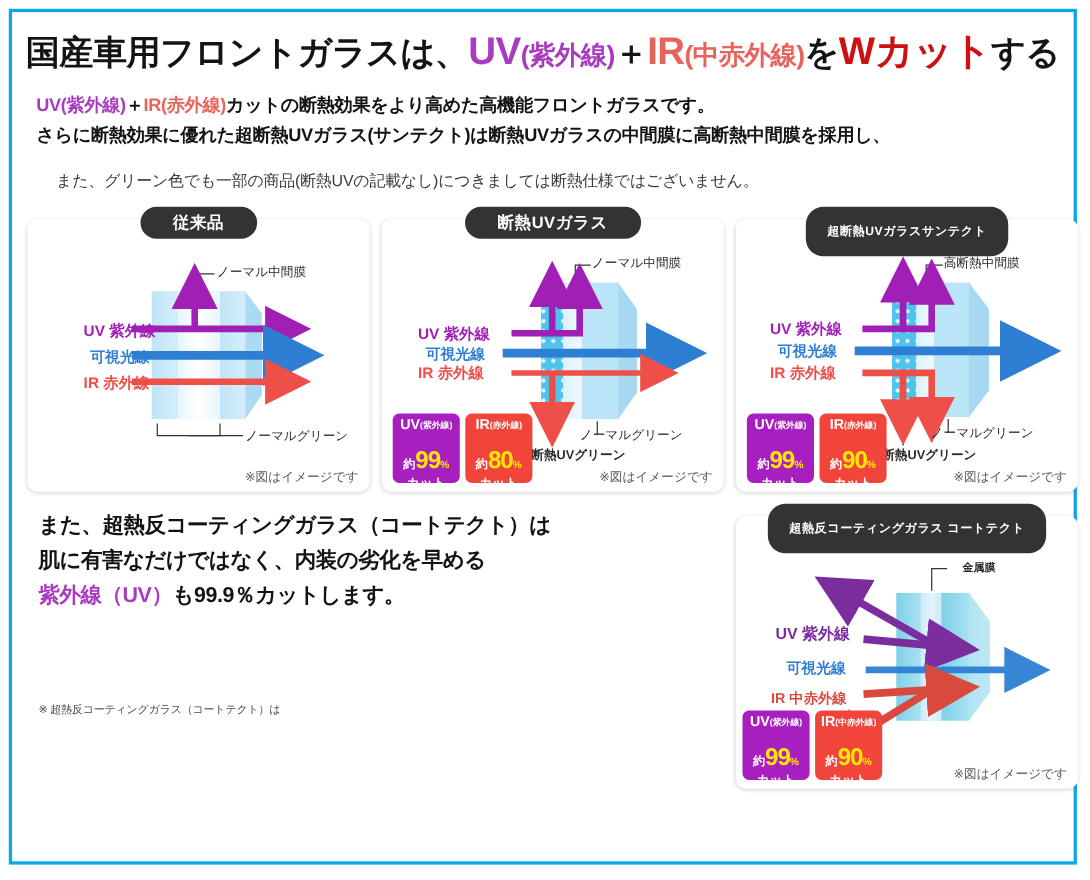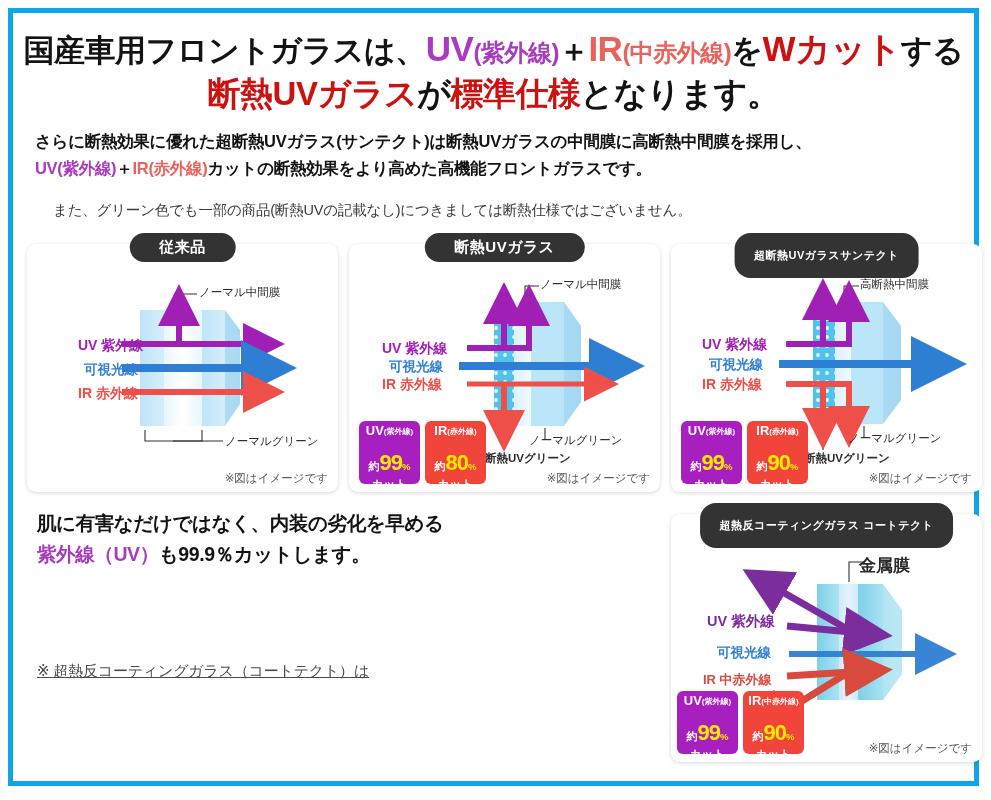--- a/index.html
+++ b/index.html
@@ -5,21 +5,21 @@
   html,body{margin:0;padding:0;}
   body{
     width:991px;height:800px;
     background:#ffffff;
     font-family:"Liberation Sans","DejaVu Sans",sans-serif;
     overflow:hidden;
   }
   .frame{
     position:absolute;left:8px;top:8px;
     width:971px;height:778px;
-    border:5px solid #0ea5e9;
+    border:3px solid #0ea5e9;
     background:#fff;
     box-sizing:border-box;
   }
 
   
   .headline{
     text-align:center;
     padding-top:14px;
     line-height:1.25;
     font-weight:bold;
@@ -124,47 +124,43 @@
   
   .bottom{position:relative;height:270px;margin-top:8px;}
   .btext{
     position:absolute;left:24px;top:6px;
     font-size:19.5px;font-weight:bold;
     line-height:1.62;color:#131313;
     letter-spacing:-0.4px;
     white-space:nowrap;
   }
   .bnote{
-    position:absolute;left:24px;top:156px;
-    font-size:15px;color:#4a4a4a;
+    position:absolute;left:24px;top:180px;
+    font-size:10px;color:#4a4a4a;
     line-height:1.72;letter-spacing:-0.2px;
     white-space:nowrap;
-    text-decoration:underline;
   }
   .bnote .indent{display:block;padding-left:22px;}
 
   .card.c4{left:658px;top:12px;width:311px;height:248px;position:absolute;}
 </style>
 </head>
 <body>
 
 <div class="frame">
 
   <div class="headline">
     <div class="hl-line1">
       <span class="c-black">国産車用フロントガラスは、</span><span class="c-uv hl-big">UV</span><span class="c-uv hl-paren">(紫外線)</span><span class="hl-plus">＋</span><span class="c-ir hl-big">IR</span><span class="c-ir hl-paren">(中赤外線)</span><span class="c-black">を</span><span class="c-red hl-big">Wカット</span><span class="c-black">する</span>
     </div>
-    <div class="hl-line2">
-      <span class="c-red">断熱UVガラス</span><span class="c-black">が</span><span class="c-red">標準仕様</span><span class="c-black">となります。</span>
-    </div>
   </div>
 
   <div class="subpara">
+    <div><span class="c-uv">UV(紫外線)</span><span class="c-black">＋</span><span class="c-ir">IR(赤外線)</span><span class="c-black">カットの断熱効果をより高めた高機能フロントガラスです。</span></div>
     <div>さらに断熱効果に優れた超断熱UVガラス(サンテクト)は断熱UVガラスの中間膜に高断熱中間膜を採用し、</div>
-    <div><span class="c-uv">UV(紫外線)</span><span class="c-black">＋</span><span class="c-ir">IR(赤外線)</span><span class="c-black">カットの断熱効果をより高めた高機能フロントガラスです。</span></div>
   </div>
 
   <div class="note">
     <span class="indent">また、グリーン色でも一部の商品(断熱UVの記載なし)につきましては断熱仕様ではございません。</span>
   </div>
 
   <div class="cards">
 
     <div class="card c1">
       <div class="pill">従来品</div>
@@ -364,20 +360,21 @@
         </div>
       </div>
 
       <div class="imgnote">※図はイメージです</div>
     </div>
   </div>
 
   <div class="bottom">
 
     <div class="btext">
+      <div>また、超熱反コーティングガラス（コートテクト）は</div>
       <div>肌に有害なだけではなく、内装の劣化を早める</div>
       <div><span class="c-uv">紫外線（UV）</span><span>も99.9％カットします。</span></div>
     </div>
 
     <div class="bnote">
       <span>※ 超熱反コーティングガラス（コートテクト）は</span>
     </div>
 
     <div class="card c4">
       <div class="pill wide">超熱反コーティングガラス コートテクト</div>
@@ -421,21 +418,21 @@
           <path d="M118,140 L250,140" stroke="#2E7FD4" stroke-width="6" fill="none" marker-end="url(#ar-vis4)" opacity="0.95"></path>
 
           <path d="M116,162 L180,158" stroke="#D94A3E" stroke-width="7" fill="none" marker-end="url(#ar-ir4)"></path>
           <path d="M178,158 L110,200" stroke="#D94A3E" stroke-width="7" fill="none" marker-end="url(#ar-ir4)"></path>
         </svg>
 
         <div style="position:absolute;left:36px;top:98px;font-size:14.5px;font-weight:bold;color:#7B2D9E;white-space:nowrap;">UV 紫外線</div>
         <div style="position:absolute;left:46px;top:130px;font-size:13.5px;font-weight:bold;color:#2E7FD4;white-space:nowrap;">可視光線</div>
         <div style="position:absolute;left:32px;top:157px;font-size:13px;font-weight:bold;color:#D94A3E;white-space:nowrap;">IR 中赤外線</div>
 
-        <div style="position:absolute;left:188px;top:40px;font-size:17px;font-weight:bold;color:#2a2a2a;white-space:nowrap;">金属膜</div>
+        <div style="position:absolute;left:206px;top:40px;font-size:10px;font-weight:bold;color:#2a2a2a;white-space:nowrap;">金属膜</div>
       </div>
 
       <div class="badges" style="left:6px;bottom:8px;">
         <div class="badge uv">
           <div class="b-head"><span>UV</span><span class="sm">(紫外線)</span></div>
           <div class="b-mid"><span class="yaku">約</span><span class="num">99</span><span class="pc">%</span></div>
           <div class="b-foot">カット</div>
         </div>
         <div class="badge ir">
           <div class="b-head"><span>IR</span><span class="sm">(中赤外線)</span></div>

